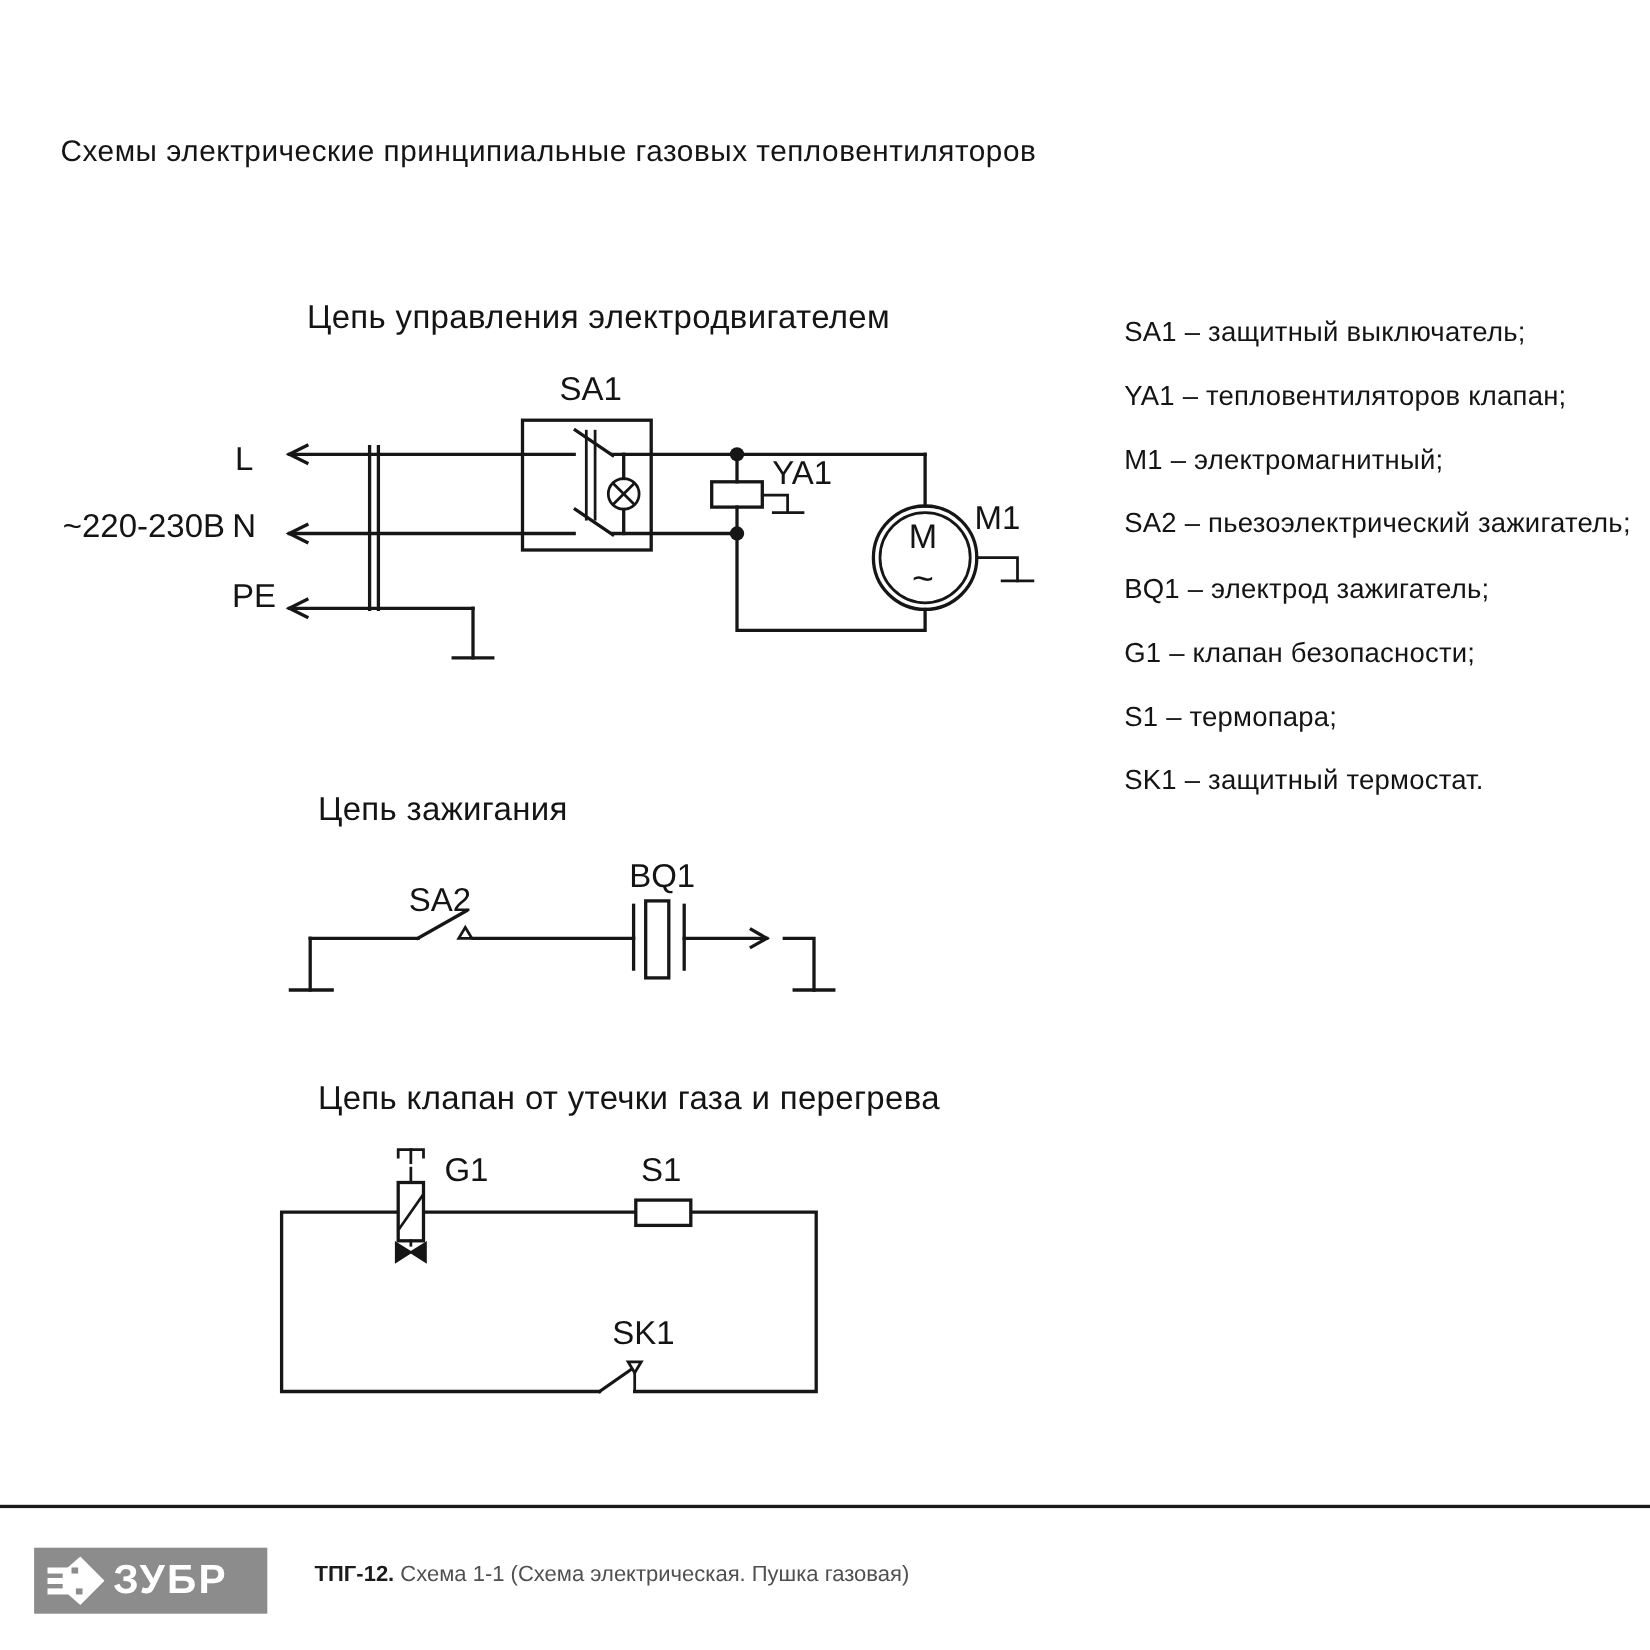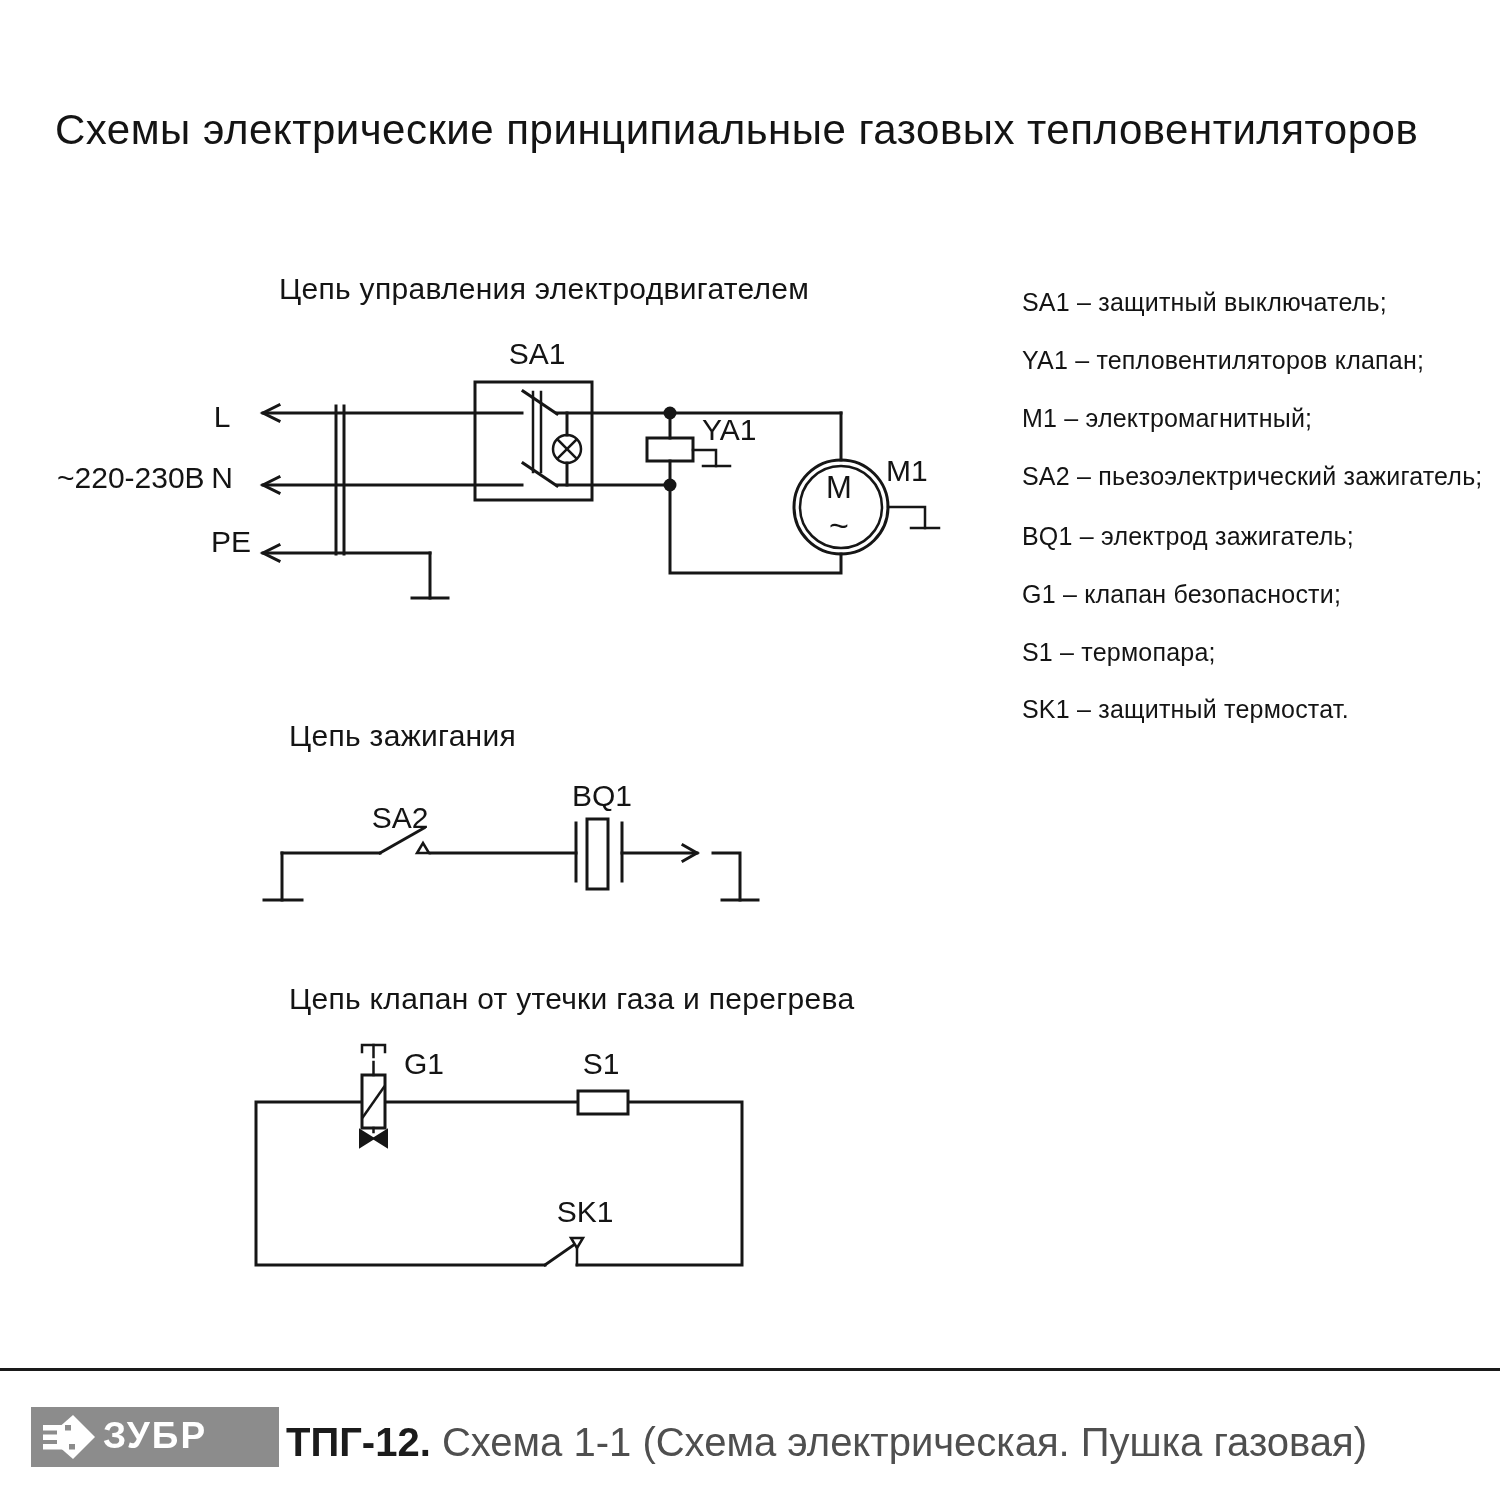--- a/index.html
+++ b/index.html
@@ -1,34 +1,34 @@
 <!DOCTYPE html>
 <html><head>
 <meta charset="utf-8">
 <style>
   html,body{margin:0;padding:0;}
   body{
     width:1500px;height:1500px;position:relative;background:#ffffff;
     font-family:"Liberation Sans",sans-serif;color:#141414;overflow:hidden;
   }
   .abs{position:absolute;}
-  .page-title{left:55px;top:106px;font-size:42px;letter-spacing:.5px;white-space:nowrap;}
+  .page-title{left:55px;top:122px;font-size:27px;letter-spacing:.5px;white-space:nowrap;}
   .circuit-title{font-size:30px;letter-spacing:.3px;white-space:nowrap;margin-left:46px;}
   #c1-title{left:233px;top:272px;}
   #c2-title{left:243px;top:719px;}
   #c3-title{left:243px;top:982px;}
   .legend-row{position:absolute;left:1022px;font-size:25px;white-space:nowrap;letter-spacing:.2px;}
   svg.schematic{position:absolute;left:0;top:0;}
   svg.schematic text{fill:#141414;font-family:"Liberation Sans",sans-serif;}
   .footer-sep{left:0;top:1368px;width:1500px;height:3px;background:#1a1a1a;}
-  .logo{left:31px;top:1407px;width:248px;height:60px;background:#8c8c8c;
+  .logo{left:31px;top:1407px;width:212px;height:60px;background:#8c8c8c;
         display:flex;align-items:center;}
   .logo-icon{margin-left:12px;width:52px;height:48px;}
   .logo-text{color:#ffffff;font-size:37px;font-weight:bold;letter-spacing:2px;margin-left:8px;margin-top:-2px;}
-  .footer-caption{left:286px;top:1420px;font-size:40px;white-space:nowrap;color:#4f4f4f;}
+  .footer-caption{left:286px;top:1420px;font-size:20px;white-space:nowrap;color:#4f4f4f;}
   .footer-caption b{color:#1b1b1b;font-weight:bold;}
 </style>
 </head>
 <body>
 
 <div class="abs page-title">Схемы электрические принципиальные газовых тепловентиляторов</div>
 
 <div class="abs circuit-title" id="c1-title">Цепь управления электродвигателем</div>
 <div class="abs circuit-title" id="c2-title">Цепь зажигания</div>
 <div class="abs circuit-title" id="c3-title">Цепь клапан от утечки газа и перегрева</div>

